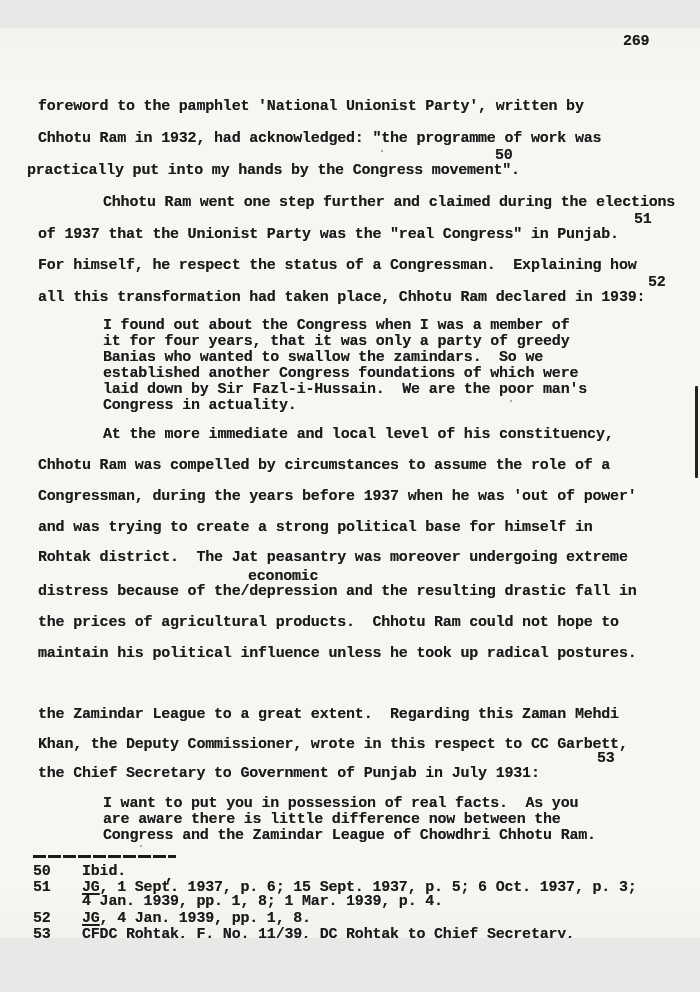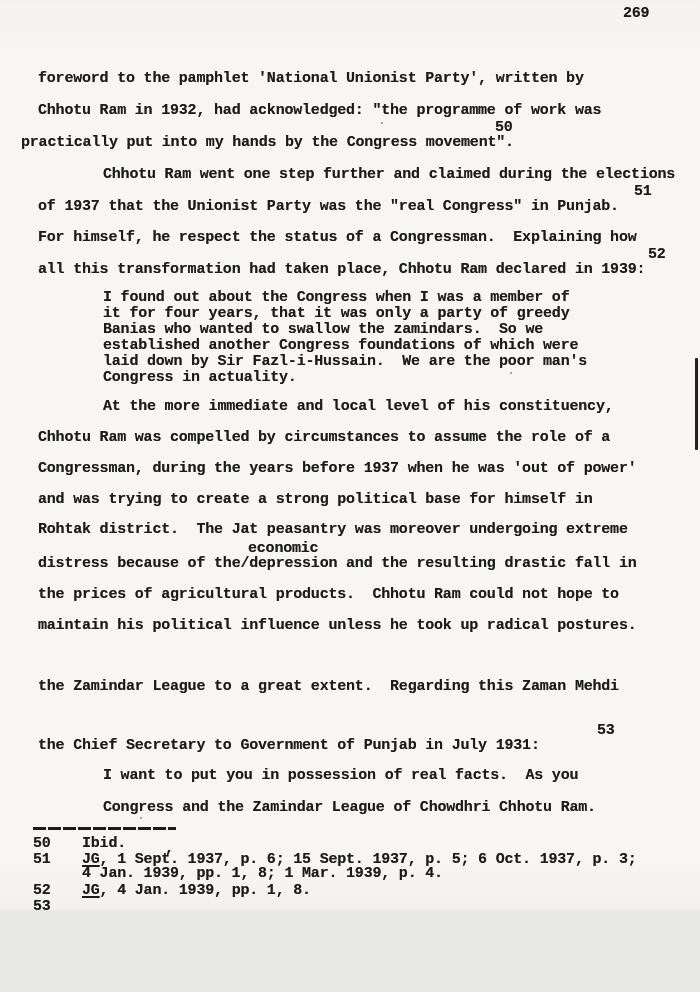--- a/index.html
+++ b/index.html
@@ -12,20 +12,21 @@
     background:#e8e8e6;
     font-family:"Liberation Mono","DejaVu Sans Mono",monospace;
   }
   #page{
     position:relative;
     width:700px;height:910px;
     background:
       linear-gradient(180deg, rgba(0,0,0,0.015) 0%, rgba(0,0,0,0) 6%, rgba(0,0,0,0) 94%, rgba(0,0,0,0.02) 100%),
       var(--paper);
     overflow:hidden;
+    margin-top:28px;
   }
   .line{
     position:absolute;
     white-space:pre;
     font-size:15px;
     line-height:15px;
     font-weight:bold;
     color:var(--ink);
     letter-spacing:-0.2px;
     text-shadow:0 0 0.6px rgba(27,27,27,0.55);
@@ -56,21 +57,21 @@
 <div id="page">
   <div id="footnote-separator"></div>
   <div id="scan-artifact"></div>
   <div class="speck" style="left:381px;top:122px;width:2px;height:2px;"></div>
   <div class="speck" style="left:510px;top:372px;width:2px;height:2px;"></div>
   <div class="speck" style="left:140px;top:817px;width:2px;height:2px;"></div>
 <div class="line" style="left: 623px; top: 6px;"><span>269</span></div>
     <div class="line" style="left: 38px; top: 71px;"><span>foreword to the pamphlet 'National Unionist Party', written by</span></div>
     <div class="line" style="left: 38px; top: 103px;"><span>Chhotu Ram in 1932, had acknowledged: "the programme of work was</span></div>
     <div class="line" style="left: 495px; top: 120px;"><span>50</span></div>
-    <div class="line" style="left: 21px; top: 135px;"><span>practically put into my hands by the Congress movement".</span></div>
+    <div class="line" style="left: 27px; top: 135px;"><span>practically put into my hands by the Congress movement".</span></div>
     <div class="line" style="left: 103px; top: 167px;"><span>Chhotu Ram went one step further and claimed during the elections</span></div>
     <div class="line" style="left: 634px; top: 184px;"><span>51</span></div>
     <div class="line" style="left: 38px; top: 199px;"><span>of 1937 that the Unionist Party was the "real Congress" in Punjab.</span></div>
     <div class="line" style="left: 38px; top: 230px;"><span>For himself, he respect the status of a Congressman.  Explaining how</span></div>
     <div class="line" style="left: 648px; top: 247px;"><span>52</span></div>
     <div class="line" style="left: 38px; top: 262px;"><span>all this transformation had taken place, Chhotu Ram declared in 1939:</span></div>
     <div class="line" style="left: 103px; top: 290px;"><span>I found out about the Congress when I was a member of</span></div>
     <div class="line" style="left: 103px; top: 306px;"><span>it for four years, that it was only a party of greedy</span></div>
     <div class="line" style="left: 103px; top: 322px;"><span>Banias who wanted to swallow the zamindars.  So we</span></div>
     <div class="line" style="left: 103px; top: 338px;"><span>established another Congress foundations of which were</span></div>
@@ -79,27 +80,30 @@
     <div class="line" style="left: 103px; top: 399px;"><span>At the more immediate and local level of his constituency,</span></div>
     <div class="line" style="left: 38px; top: 430px;"><span>Chhotu Ram was compelled by circumstances to assume the role of a</span></div>
     <div class="line" style="left: 38px; top: 461px;"><span>Congressman, during the years before 1937 when he was 'out of power'</span></div>
     <div class="line" style="left: 38px; top: 492px;"><span>and was trying to create a strong political base for himself in</span></div>
     <div class="line" style="left: 38px; top: 522px;"><span>Rohtak district.  The Jat peasantry was moreover undergoing extreme</span></div>
     <div class="line" style="left: 248px; top: 541px;"><span>economic</span></div>
     <div class="line" style="left: 38px; top: 556px;"><span>distress because of the/depression and the resulting drastic fall in</span></div>
     <div class="line" style="left: 38px; top: 587px;"><span>the prices of agricultural products.  Chhotu Ram could not hope to</span></div>
     <div class="line" style="left: 38px; top: 618px;"><span>maintain his political influence unless he took up radical postures.</span></div>
     <div class="line" style="left: 38px; top: 679px;"><span>the Zamindar League to a great extent.  Regarding this Zaman Mehdi</span></div>
+    <div class="line" style="left: 38px; top: 709px;"><span>Khan, the Deputy Commissioner, wrote in this respect to CC Garbett,</span></div>
     <div class="line" style="left: 597px; top: 723px;"><span>53</span></div>
     <div class="line" style="left: 38px; top: 738px;"><span>the Chief Secretary to Government of Punjab in July 1931:</span></div>
     <div class="line" style="left: 103px; top: 768px;"><span>I want to put you in possession of real facts.  As you</span></div>
+    <div class="line" style="left: 103px; top: 784px;"><span>are aware there is little difference now between the</span></div>
     <div class="line" style="left: 103px; top: 800px;"><span>Congress and the Zamindar League of Chowdhri Chhotu Ram.</span></div>
     <div class="line" style="left: 33px; top: 836px;"><span>50</span></div>
     <div class="line" style="left: 82px; top: 836px; text-align: right;"><span>Ibid.</span></div>
     <div class="line" style="left: 165px; top: 841px;"><span>,</span></div>
     <div class="line" style="left: 33px; top: 852px;"><span>51</span></div>
     <div class="line" style="left: 82px; top: 852px;"><span class="u">JG</span><span>, 1 Sept. 1937, p. 6; 15 Sept. 1937, p. 5; 6 Oct. 1937, p. 3;</span></div>
     <div class="line" style="left: 82px; top: 866px;"><span>4 Jan. 1939, pp. 1, 8; 1 Mar. 1939, p. 4.</span></div>
     <div class="line" style="left: 33px; top: 883px;"><span>52</span></div>
     <div class="line" style="left: 82px; top: 883px; text-align: right;"><span class="u">JG</span><span>, 4 Jan. 1939, pp. 1, 8.</span></div>
     <div class="line" style="left: 33px; top: 899px;"><span>53</span></div>
+    <div class="line" style="left: 82px; top: 899px;"><span class="u">CFDC Rohtak</span><span>, F. No. 11/39, DC Rohtak to Chief Secretary,</span></div>
     <div class="line" style="left: 82px; top: 920px;"><span>Govt. of Punjab, 21 Sept. 1931.</span></div>
   </div>
 
 </body></html>

